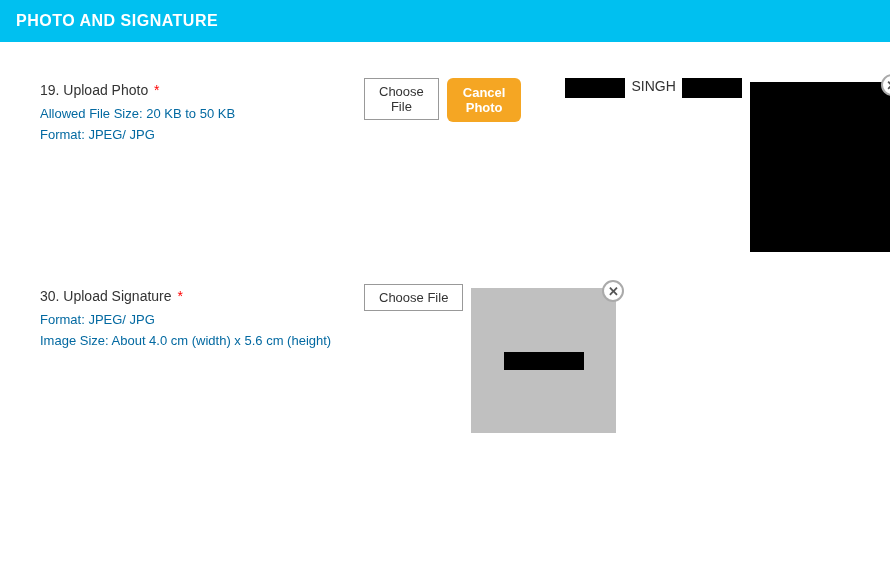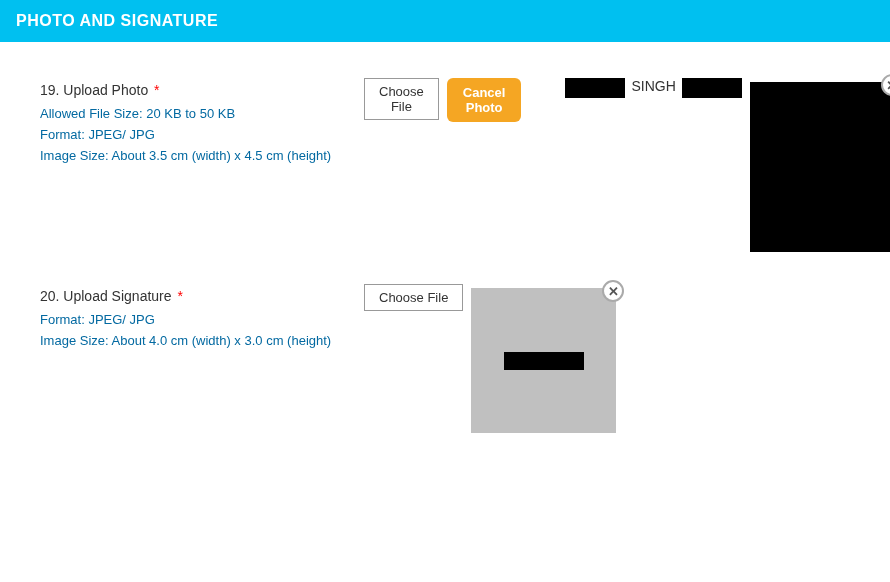--- a/index.html
+++ b/index.html
@@ -167,21 +167,20 @@
 
   <div class="upload-section">
     <div class="upload-info">
       <div class="section-title">
         <span>19.</span>
         <span>Upload Photo</span>
         <span class="required">*</span>
       </div>
       <div class="info-line">Allowed File Size: 20 KB to 50 KB</div>
       <div class="info-line">Format: JPEG/ JPG</div>
-      <div class="info-line">Image Size: About 3.5 cm (width) x 4.5 cm (height)</div>
     </div>
 
     <div class="upload-controls">
       <button class="btn-choose">Choose File</button>
       <button class="btn-cancel">Cancel Photo</button>
 
       <div class="name-row">
         <span class="name-block"></span>
         <span class="name-text">SINGH</span>
         <span class="name-block-right"></span>
@@ -191,26 +190,26 @@
         <div class="photo-box">
           <div class="close-btn">✕</div>
         </div>
       </div>
     </div>
   </div>
 
   <div class="upload-section">
     <div class="upload-info">
       <div class="section-title">
-        <span>20.</span>
+        <span>30.</span>
         <span>Upload Signature</span>
         <span class="required">*</span>
       </div>
       <div class="info-line">Format: JPEG/ JPG</div>
-      <div class="info-line">Image Size: About 4.0 cm (width) x 3.0 cm (height)</div>
+      <div class="info-line">Image Size: About 4.0 cm (width) x 5.6 cm (height)</div>
     </div>
 
     <div class="upload-controls">
       <button class="btn-choose">Choose File</button>
 
       <div class="preview-area">
         <div class="signature-box">
           <div class="close-btn">✕</div>
           <div class="sig-redact"></div>
         </div>

